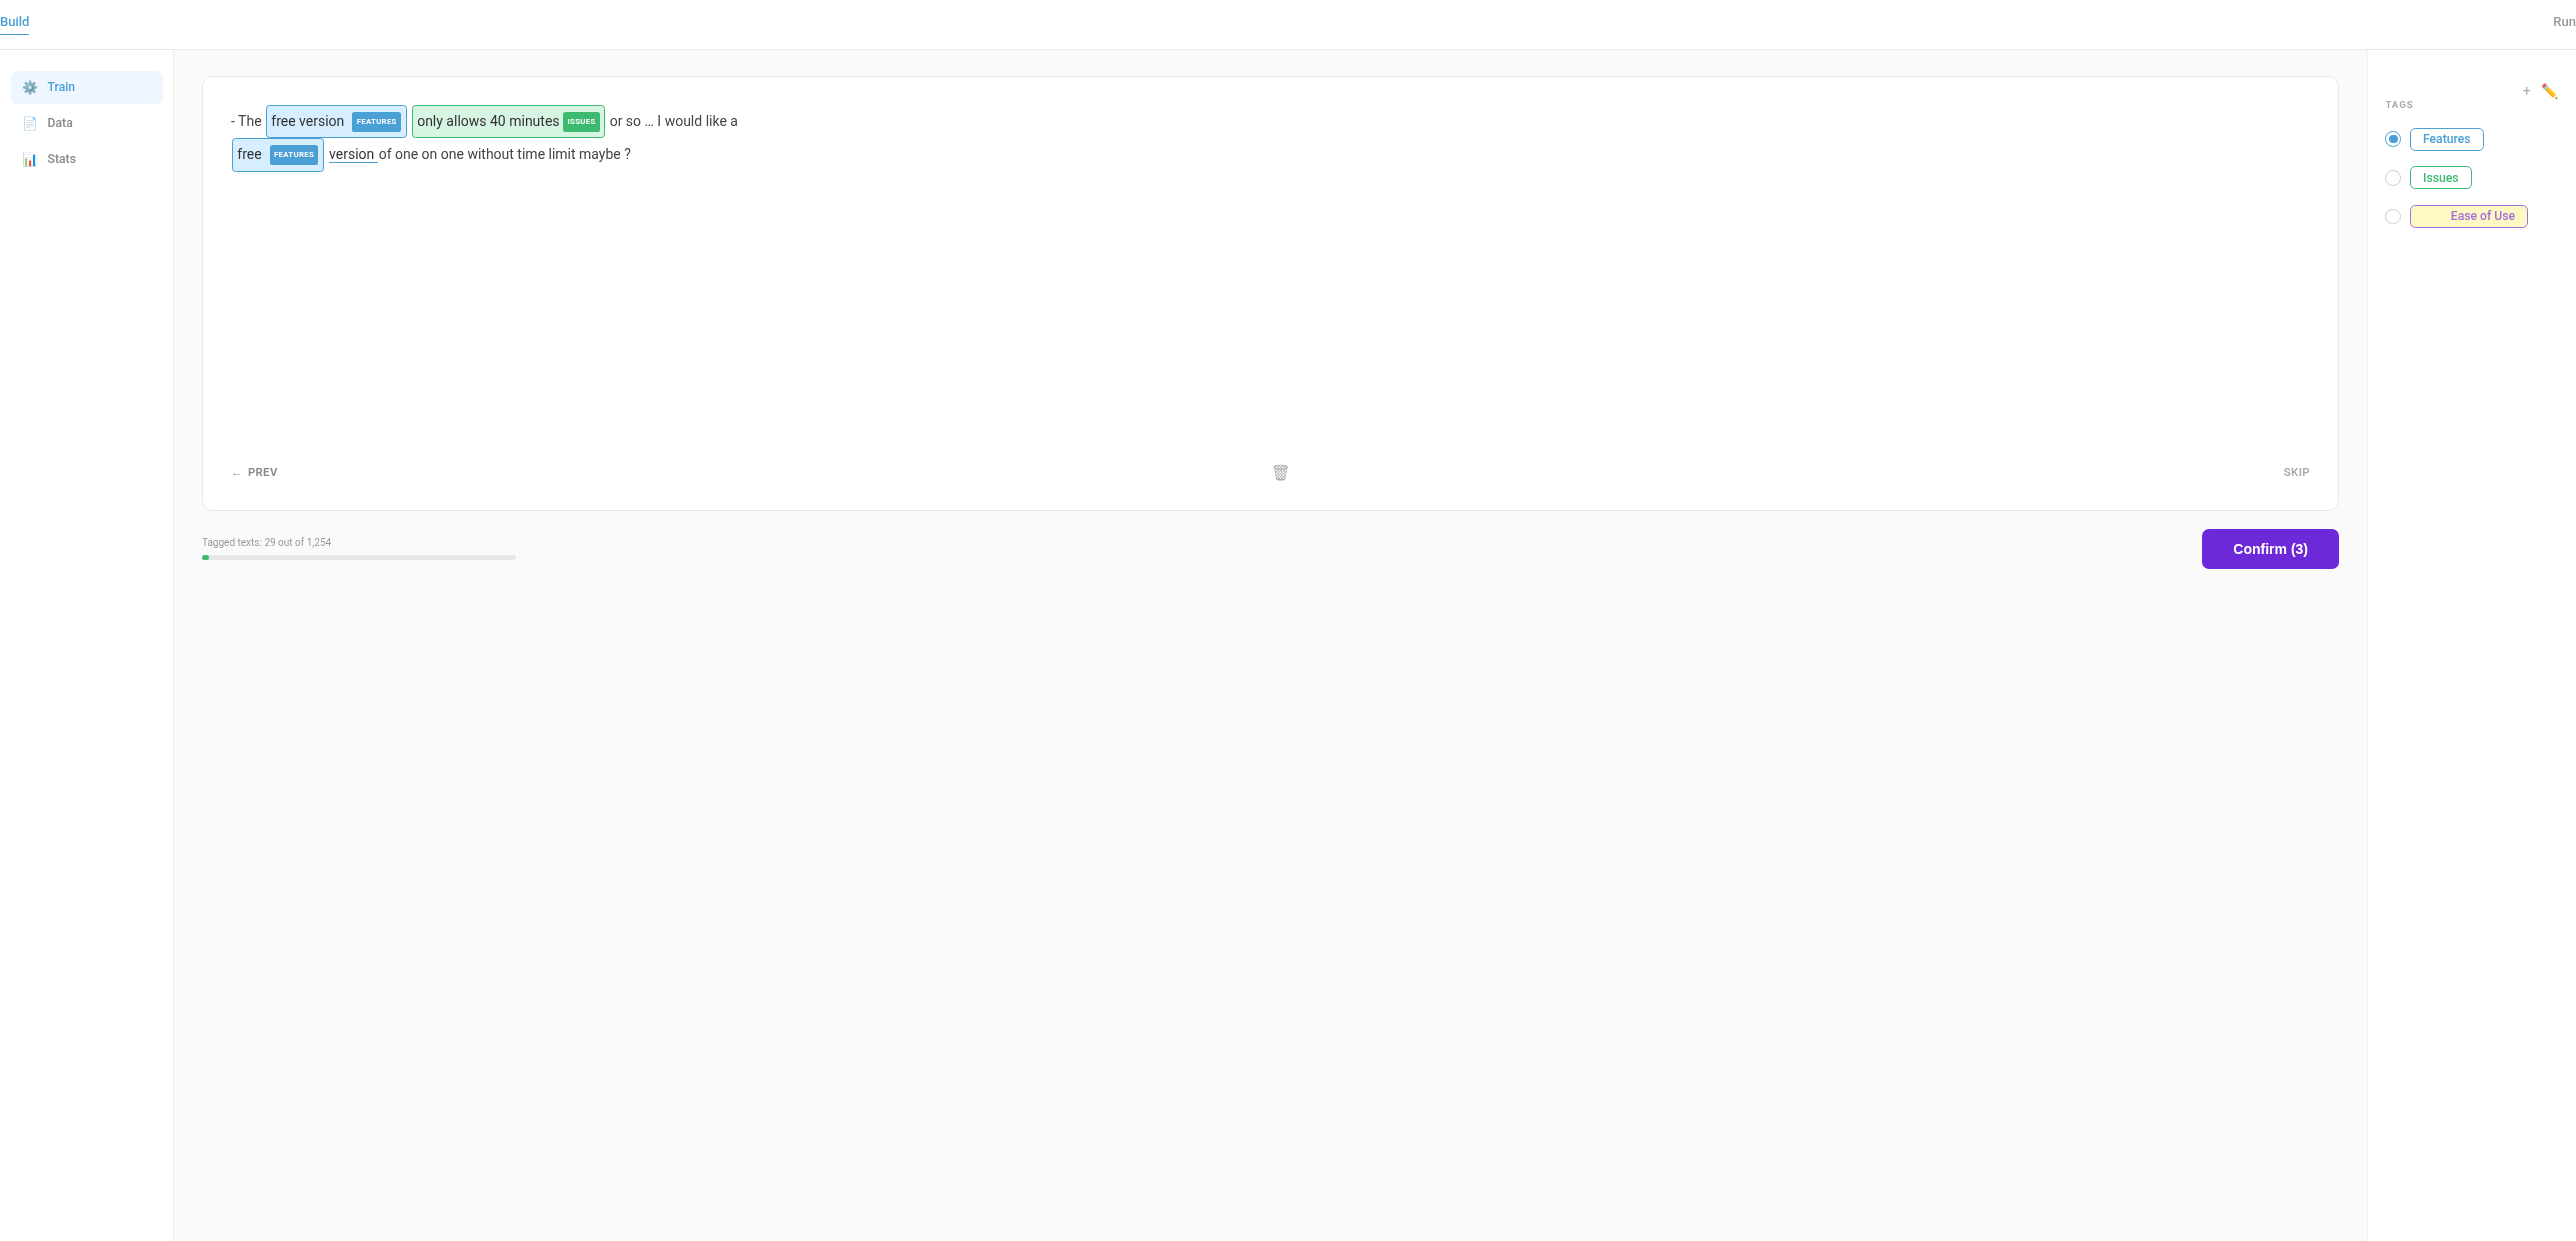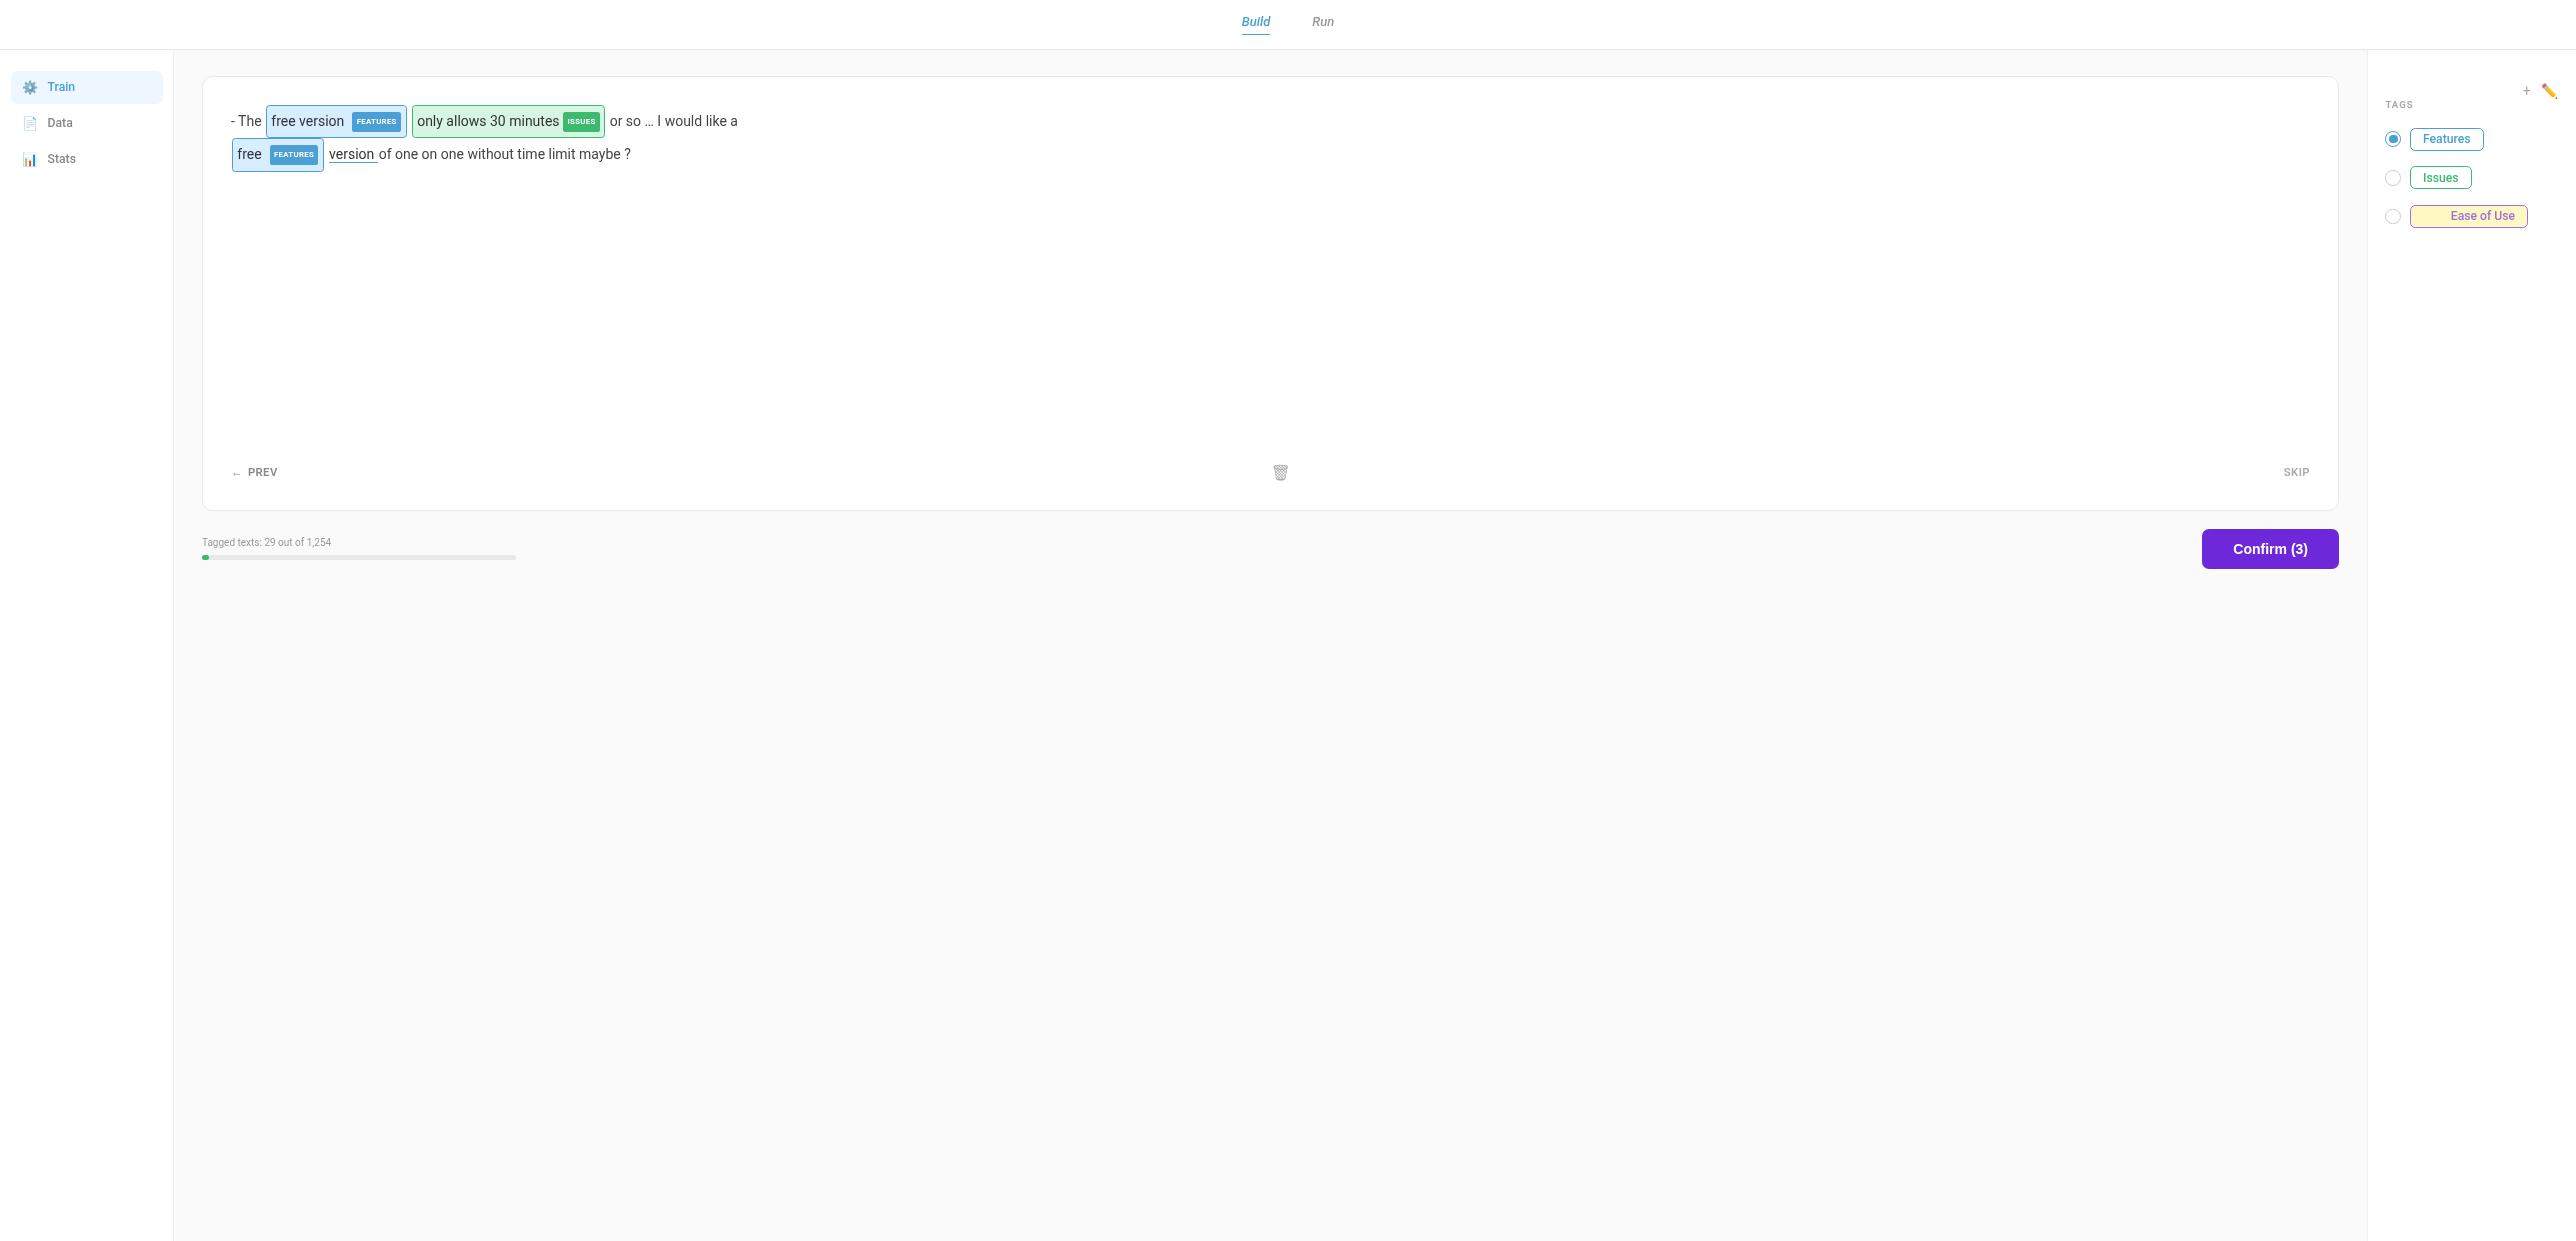--- a/index.html
+++ b/index.html
@@ -6,26 +6,25 @@
     body {
       font-family: -apple-system, BlinkMacSystemFont, 'Segoe UI', Roboto, sans-serif;
       background: #fafafa;
       color: #333;
       min-height: 100vh;
     }
 
     
     .top-nav {
       display: flex;
-      justify-content: center;
+      justify-content: space-between;
       gap: 42px;
-      padding: 14px 16px;
+      padding: 14px 0;
       border-bottom: 0.9px solid #e8e8e8;
       background: #fff;
-      font-style: italic;
     }
     .nav-tab {
       font-size: 13px;
       font-weight: 500;
       color: #999;
       cursor: pointer;
       padding-bottom: 5.2px;
       border-bottom: 1.7px solid transparent;
       text-decoration: none;
     }
@@ -357,21 +356,21 @@
   <main class="main">
 
     <div class="card">
       <div class="card-text">
         <span>- The </span>
         <span class="highlight-blue">
           <span>free version</span>
           <span class="badge badge-blue">FEATURES</span>
         </span>
         <span class="highlight-green">
-          <span>only allows 30 minutes</span>
+          <span>only allows 40 minutes</span>
           <span class="badge badge-green">ISSUES</span>
         </span>
         <span> or so … I would like a</span>
         <br>
         <span class="highlight-blue">
           <span>free</span>
           <span class="badge badge-blue">FEATURES</span>
         </span>
         <span class="word-underline">
           <span>version</span>

